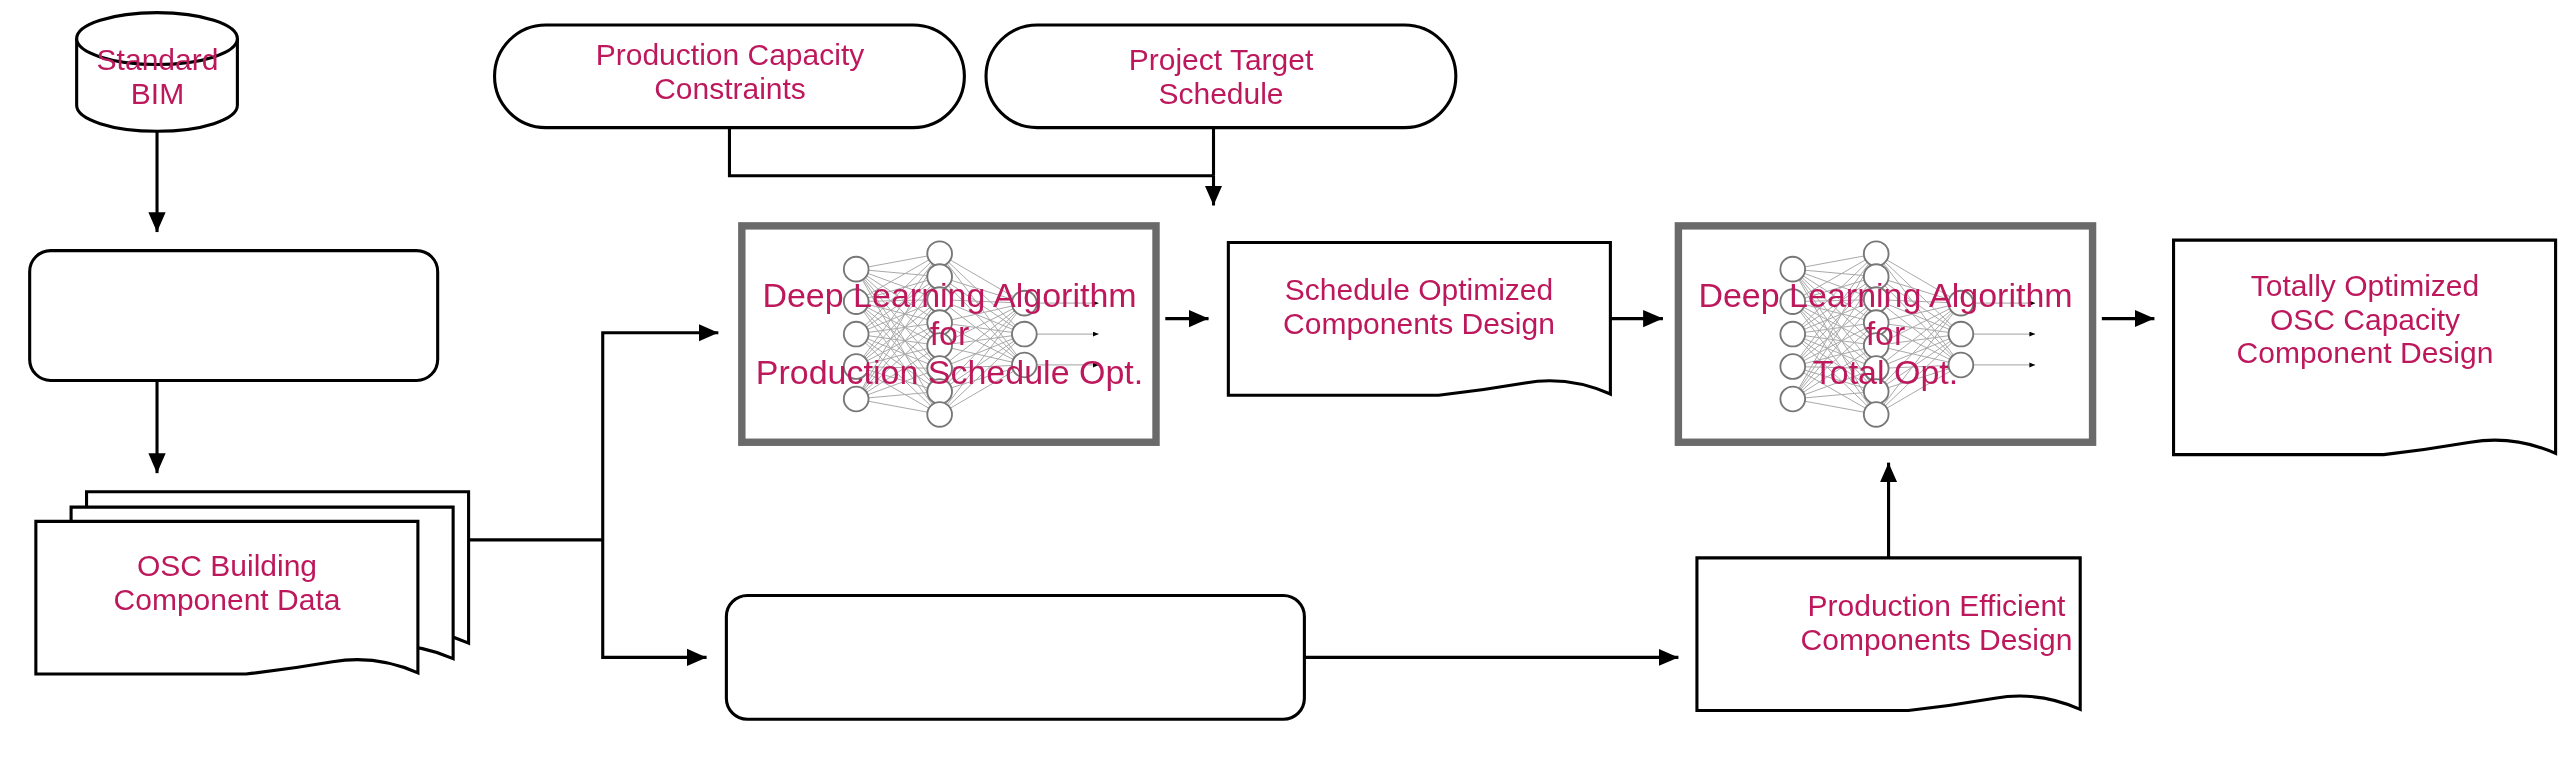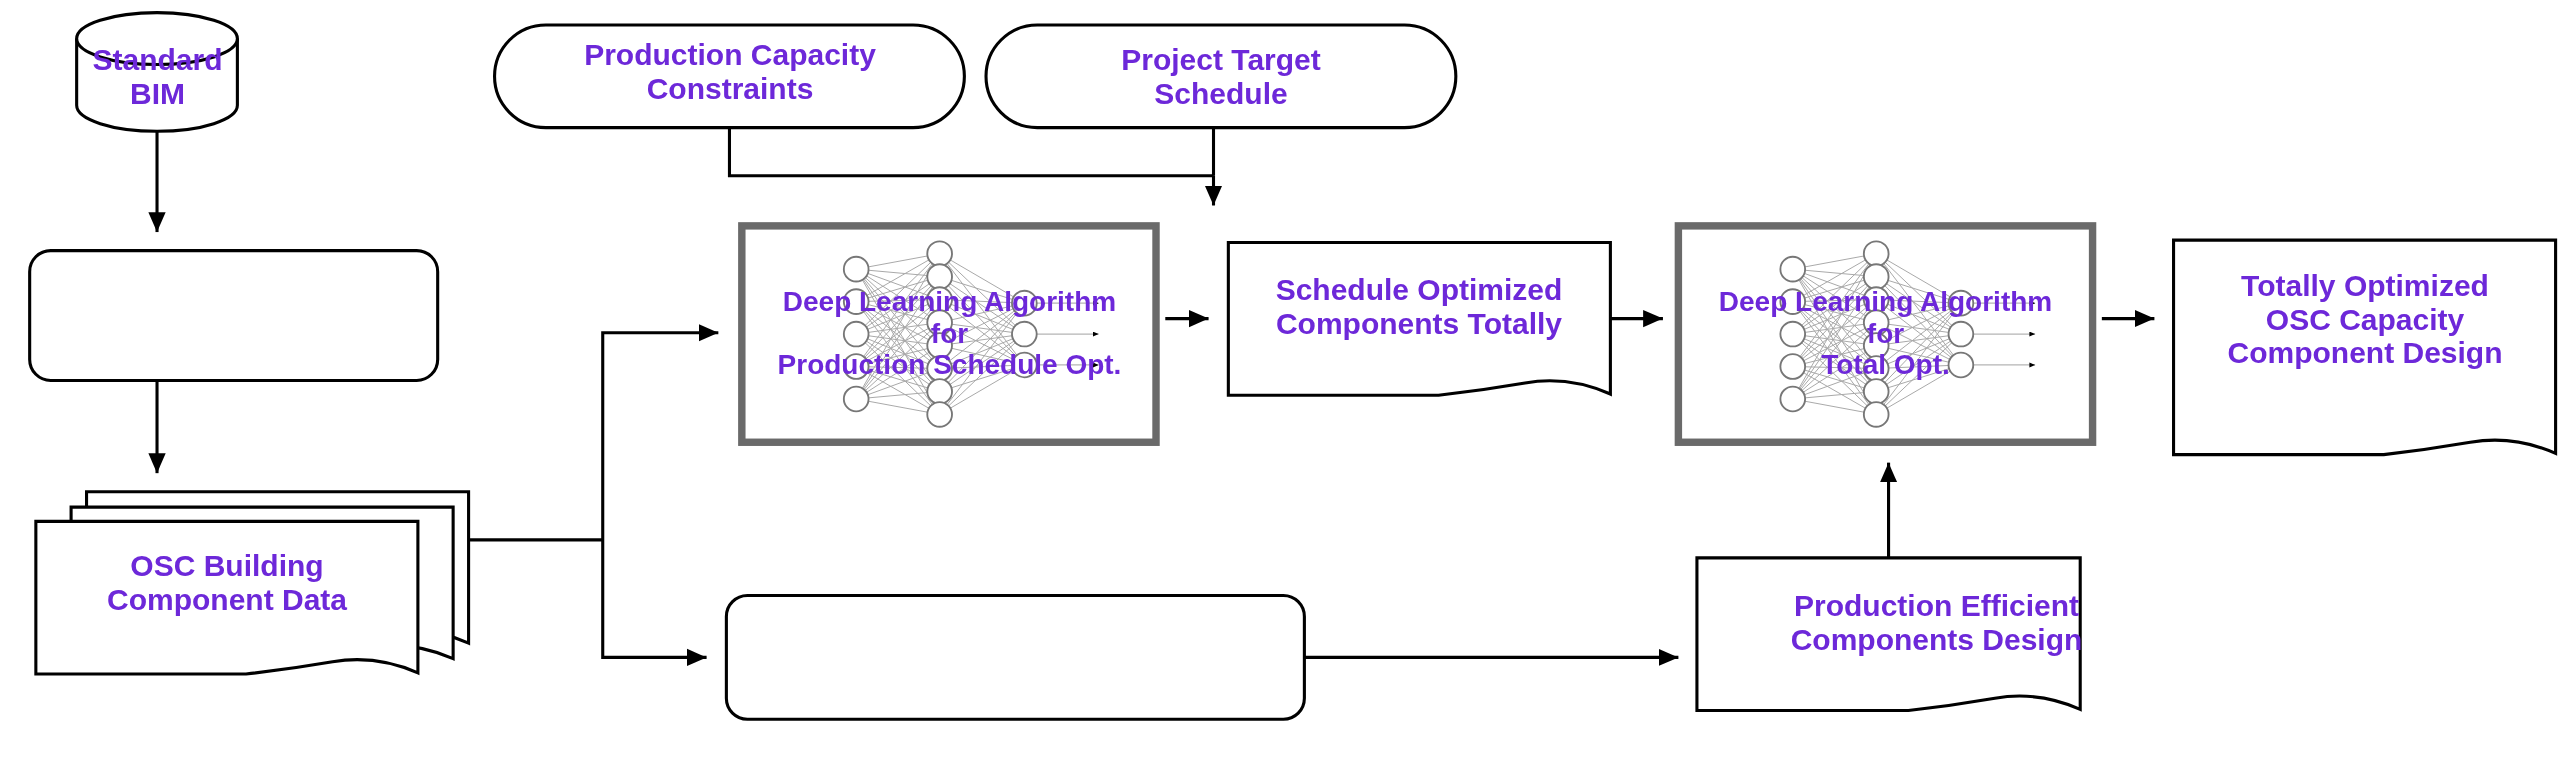--- a/index.html
+++ b/index.html
@@ -1,23 +1,23 @@
 <!DOCTYPE html>
 <html style="font-size:10px"><head>
 <meta charset="utf-8">
 <style>
   html,body{margin:0;padding:0;background:#ffffff;}
   body{font-family:"Liberation Sans", sans-serif;}
   #stage{position:relative;width:2576px;height:759px;background:#fff;overflow:hidden;}
   #stage svg.layer{position:absolute;left:0;top:0;width:2576px;height:759px;}
   .lbl{position:absolute;display:flex;align-items:center;justify-content:center;
-       text-align:center;color:#6d28d9;line-height:1.12;font-weight:700;
+       text-align:center;color:#be185d;line-height:1.12;font-weight:400;
        font-family:"Liberation Sans", sans-serif;pointer-events:none;white-space:pre-line;}
   .t48{font-size:30px;}
-  .t46{font-size:28px;}
+  .t46{font-size:34px;}
 </style>
 </head>
 <body>
 
 <div id="stage">
 
   <svg class="layer" viewBox="0 0 4167 1227">
     <defs>
       <marker id="arrH" markerWidth="10" markerHeight="10" refX="9.2" refY="4" orient="auto" markerUnits="userSpaceOnUse">
         <path d="M0,0 L9.5,4 L0,8 z" fill="#000"></path>
@@ -276,21 +276,21 @@
 Constraints</div>
 
   <div class="lbl t48" style="left:986px;top:25px;width:470px;height:103px;">Project Target
 Schedule</div>
 
   <div class="lbl t46" style="left:736px;top:247px;width:427px;height:173px;">Deep Learning Algorithm
 for
 Production Schedule Opt.</div>
 
   <div class="lbl t48" style="left:1228px;top:253px;width:382px;height:108px;">Schedule Optimized
-Components Totally</div>
+Components Design</div>
 
   <div class="lbl t46" style="left:1672px;top:247px;width:427px;height:173px;">Deep Learning Algorithm
 for
 Total Opt.</div>
 
   <div class="lbl t48" style="left:2174px;top:247px;width:382px;height:145px;">Totally Optimized
 OSC Capacity
 Component Design</div>
 
 

